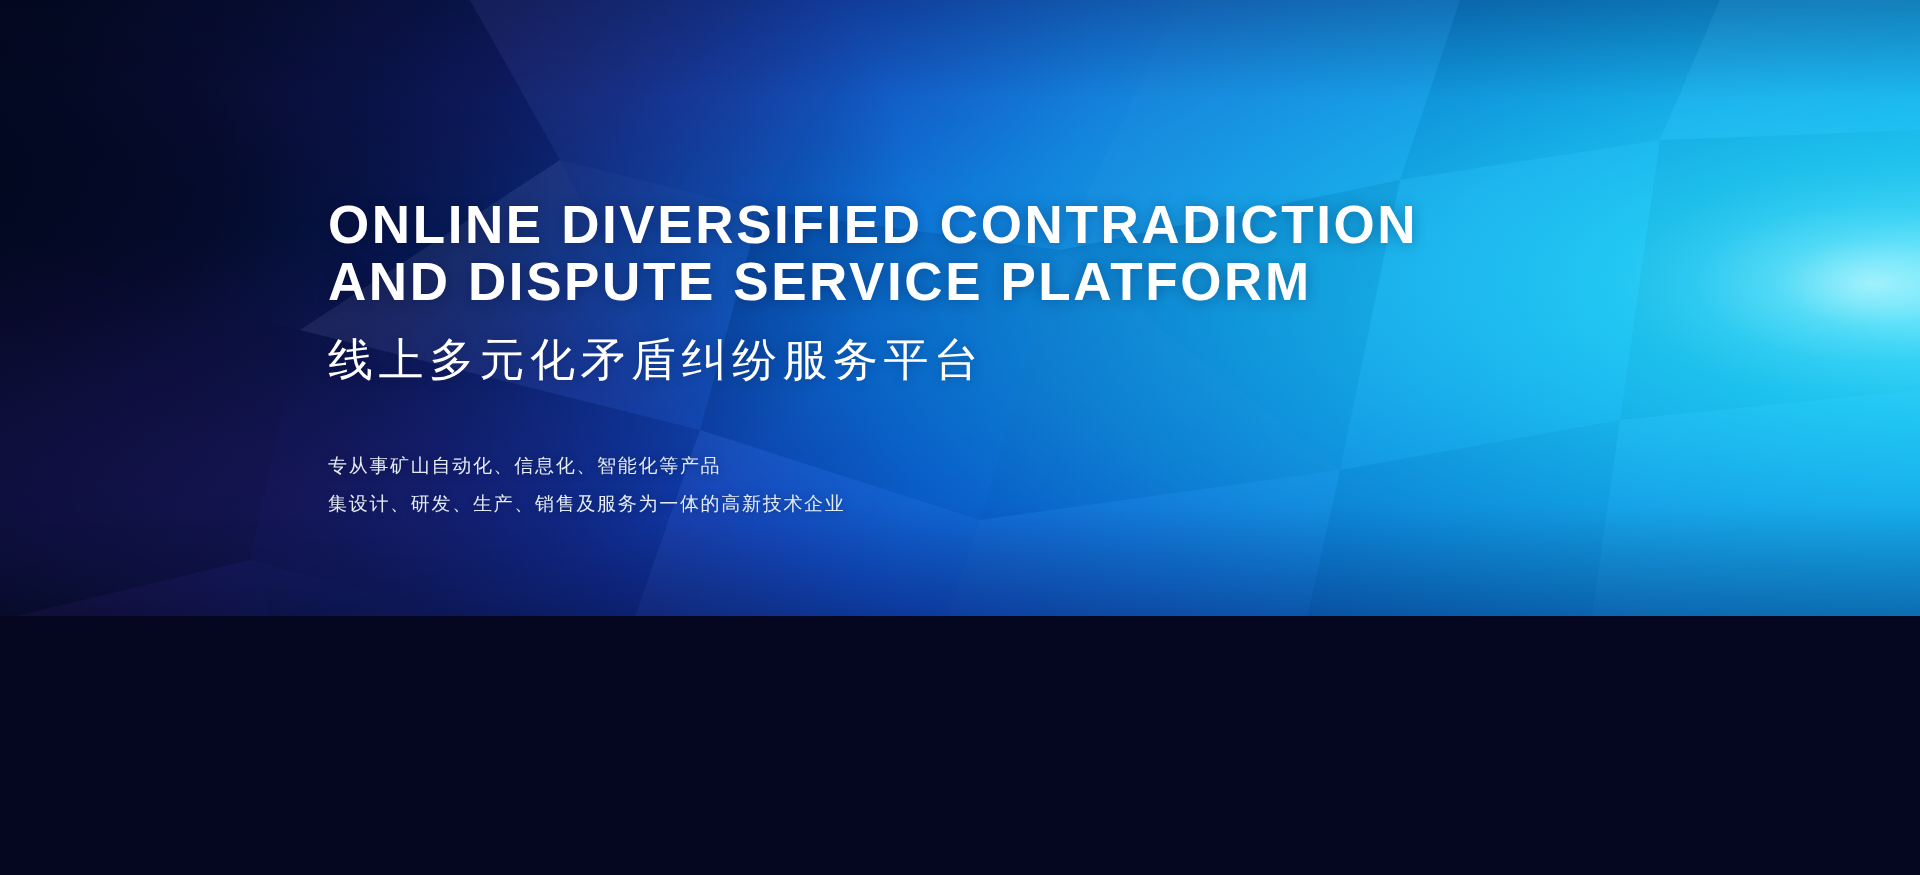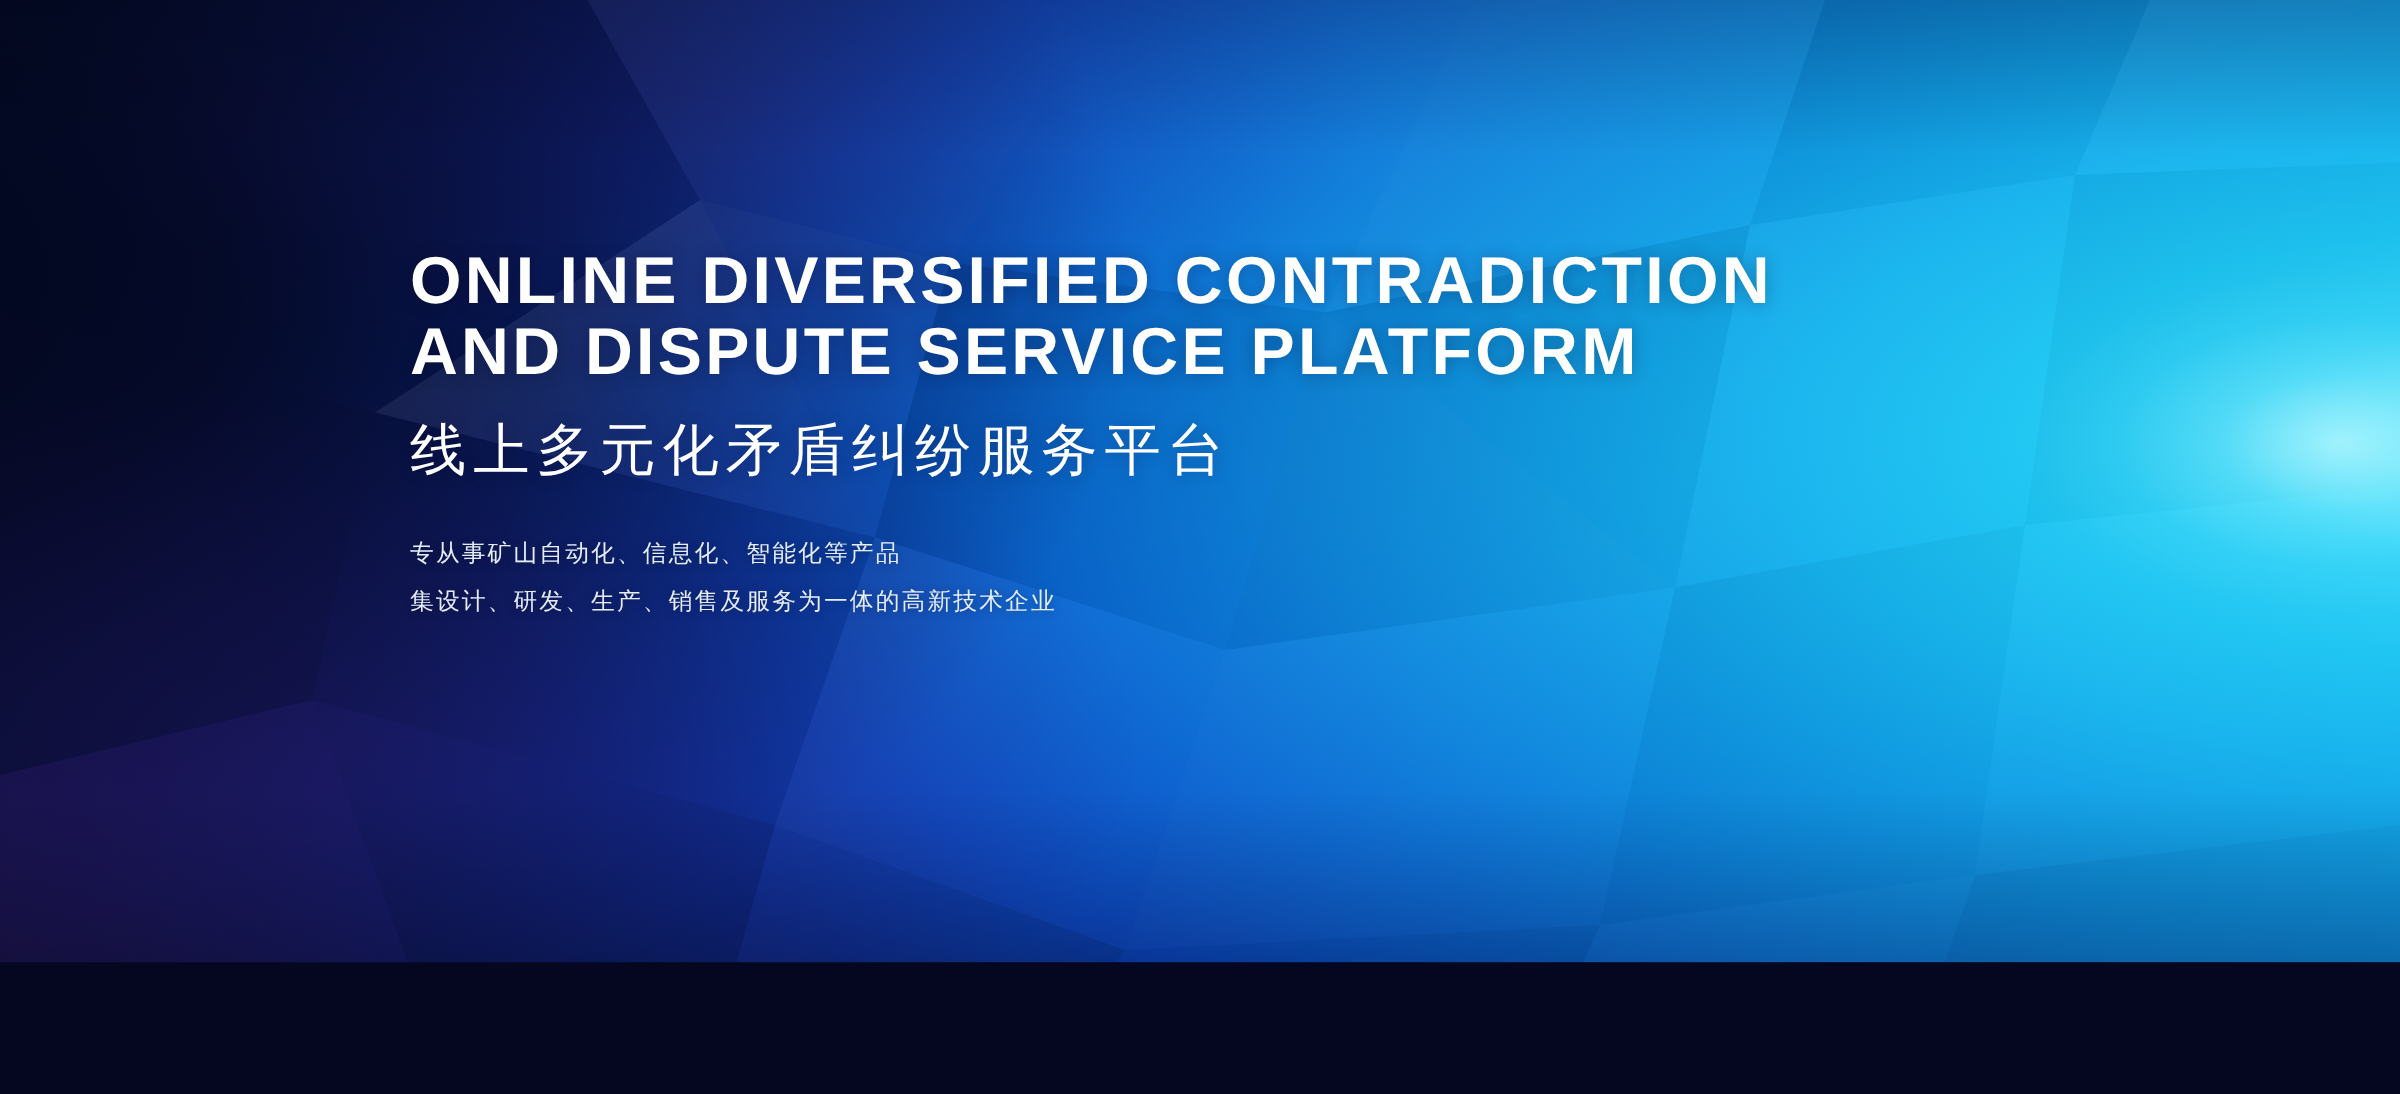--- a/index.html
+++ b/index.html
@@ -8,21 +8,21 @@
     padding: 0;
     background: #04071f;
   }
   body {
     font-family: "Liberation Sans", "DejaVu Sans", sans-serif;
   }
 
   .banner {
     position: relative;
     width: 1920px;
-    height: 770px;
+    height: 616px;
     overflow: hidden;
     background: #071033;
   }
 
   
   .bg-base {
     position: absolute;
     inset: 0;
     background:
       radial-gradient(120% 130% at 104% 46%, #7ff0ff 0%, #35d4f7 9%, #1ec5f2 17%, #17b4ee 25%, #119fe6 33%, #0d86dd 42%, #0a66d2 52%, #0a46c2 62%, #0b2f9d 71%, #0a2175 80%, #08164f 89%, #060f33 96%, #050b23 100%);
@@ -82,21 +82,21 @@
     margin: 25px 0 0 0;
     color: #ffffff;
     font-size: 45px;
     line-height: 50px;
     font-weight: 400;
     letter-spacing: 5.5px;
     text-shadow: 0 1px 12px rgba(2,10,44,0.25);
   }
 
   .desc {
-    margin: 40px 0 0 0;
+    margin: 62px 0 0 0;
   }
   .desc-line {
     color: #e4ecf6;
     font-size: 19px;
     line-height: 38px;
     font-weight: 300;
     letter-spacing: 1.7px;
     text-shadow: 0 1px 8px rgba(2,10,44,0.35);
   }
 </style>

